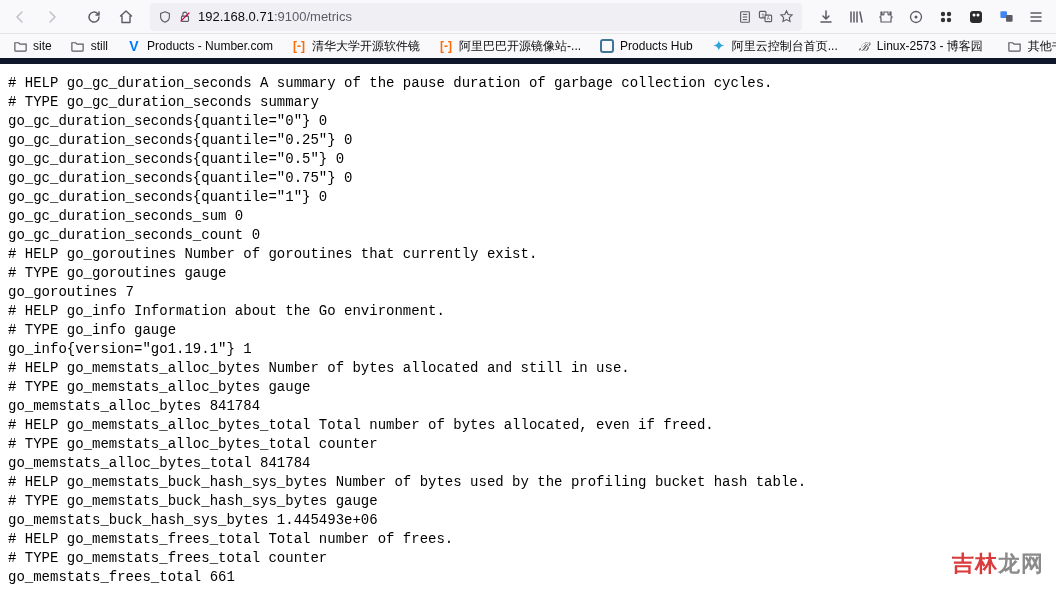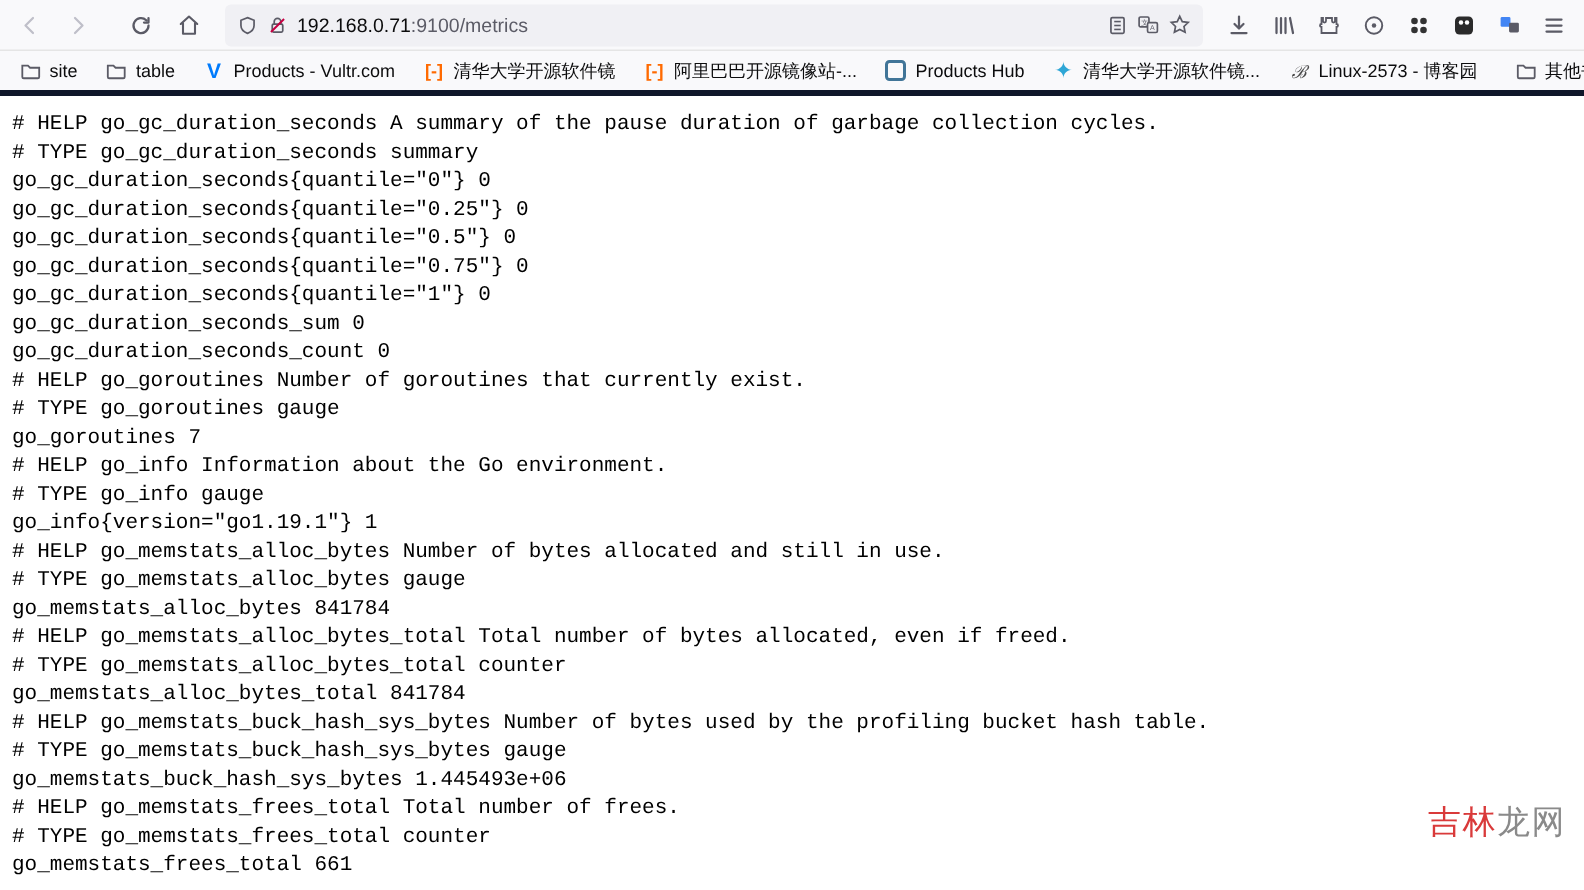--- a/index.html
+++ b/index.html
@@ -50,21 +50,21 @@
     .addr-icon { color: #5b5b66; font-size: 13px; display:flex; align-items:center; }
     .addr-text { flex: 1; color: #5b5b66; font-family: Arial, sans-serif; }
     .addr-text .host { color: #0c0c0d; }
     .right-icons { display: flex; align-items: center; gap: 2px; }
     .bookmark-bar {
       display: flex;
       align-items: center;
       height: 30px;
       padding: 0 6px;
       gap: 6px;
-      border-bottom: 4px solid #0f172a;
+      border-bottom: 6px solid #0f172a;
       background: #f9f9fb;
       font-size: 12px;
     }
     .bm-item {
       display: flex;
       align-items: center;
       gap: 5px;
       padding: 3px 6px;
       border-radius: 4px;
       color: #0c0c0d;
@@ -92,23 +92,23 @@
       padding: 10px 8px;
       font-family: "SimSun", "宋体", "Courier New", monospace;
       font-size: 14px;
       line-height: 19px;
       color: #000;
       white-space: pre;
     }
     .watermark {
       position: absolute;
       right: 12px;
-      bottom: 30px;
+      bottom: 14px;
       font-size: 22px;
-      font-weight: 400;
+      font-weight: 700;
       font-family: "Microsoft YaHei", sans-serif;
       letter-spacing: 1px;
     }
     .watermark .red { color: #d93a3a; }
     .watermark .gray { color: #8a8a8a; }
     svg { display:block; }
   </style>
 </head>
 <body>
 
@@ -231,43 +231,43 @@
         </svg>
       </span>
     <span>site</span>
   </div>
   <div class="bm-item">
     <span class="bm-icon bm-folder">
         <svg width="15" height="15" viewBox="0 0 16 16">
           <path d="M2 4h4l1.5 1.5H14V12a1 1 0 0 1-1 1H3a1 1 0 0 1-1-1z" stroke="currentColor" stroke-width="1.3" fill="none"></path>
         </svg>
       </span>
-    <span>table</span>
+    <span>still</span>
   </div>
   <div class="bm-item">
     <span class="bm-icon bm-vultr">V</span>
-    <span>Products - Vultr.com</span>
+    <span>Products - Number.com</span>
   </div>
   <div class="bm-item">
     <span class="bm-icon bm-aliyun">[-]</span>
     <span>清华大学开源软件镜</span>
   </div>
   <div class="bm-item">
     <span class="bm-icon bm-aliyun">[-]</span>
     <span>阿里巴巴开源镜像站-...</span>
   </div>
   <div class="bm-item">
     <span class="bm-icon">
         <span class="bm-artifact"></span>
       </span>
     <span>Products Hub</span>
   </div>
   <div class="bm-item">
     <span class="bm-icon bm-tsinghua">✦</span>
-    <span>清华大学开源软件镜...</span>
+    <span>阿里云控制台首页...</span>
   </div>
   <div class="bm-item">
     <span class="bm-icon bm-linux">ℬ</span>
     <span>Linux-2573 - 博客园</span>
   </div>
   <div class="bm-spacer"></div>
   <div class="bm-item">
     <span class="bm-icon bm-folder">
         <svg width="15" height="15" viewBox="0 0 16 16">
           <path d="M2 4h4l1.5 1.5H14V12a1 1 0 0 1-1 1H3a1 1 0 0 1-1-1z" stroke="currentColor" stroke-width="1.3" fill="none"></path>

